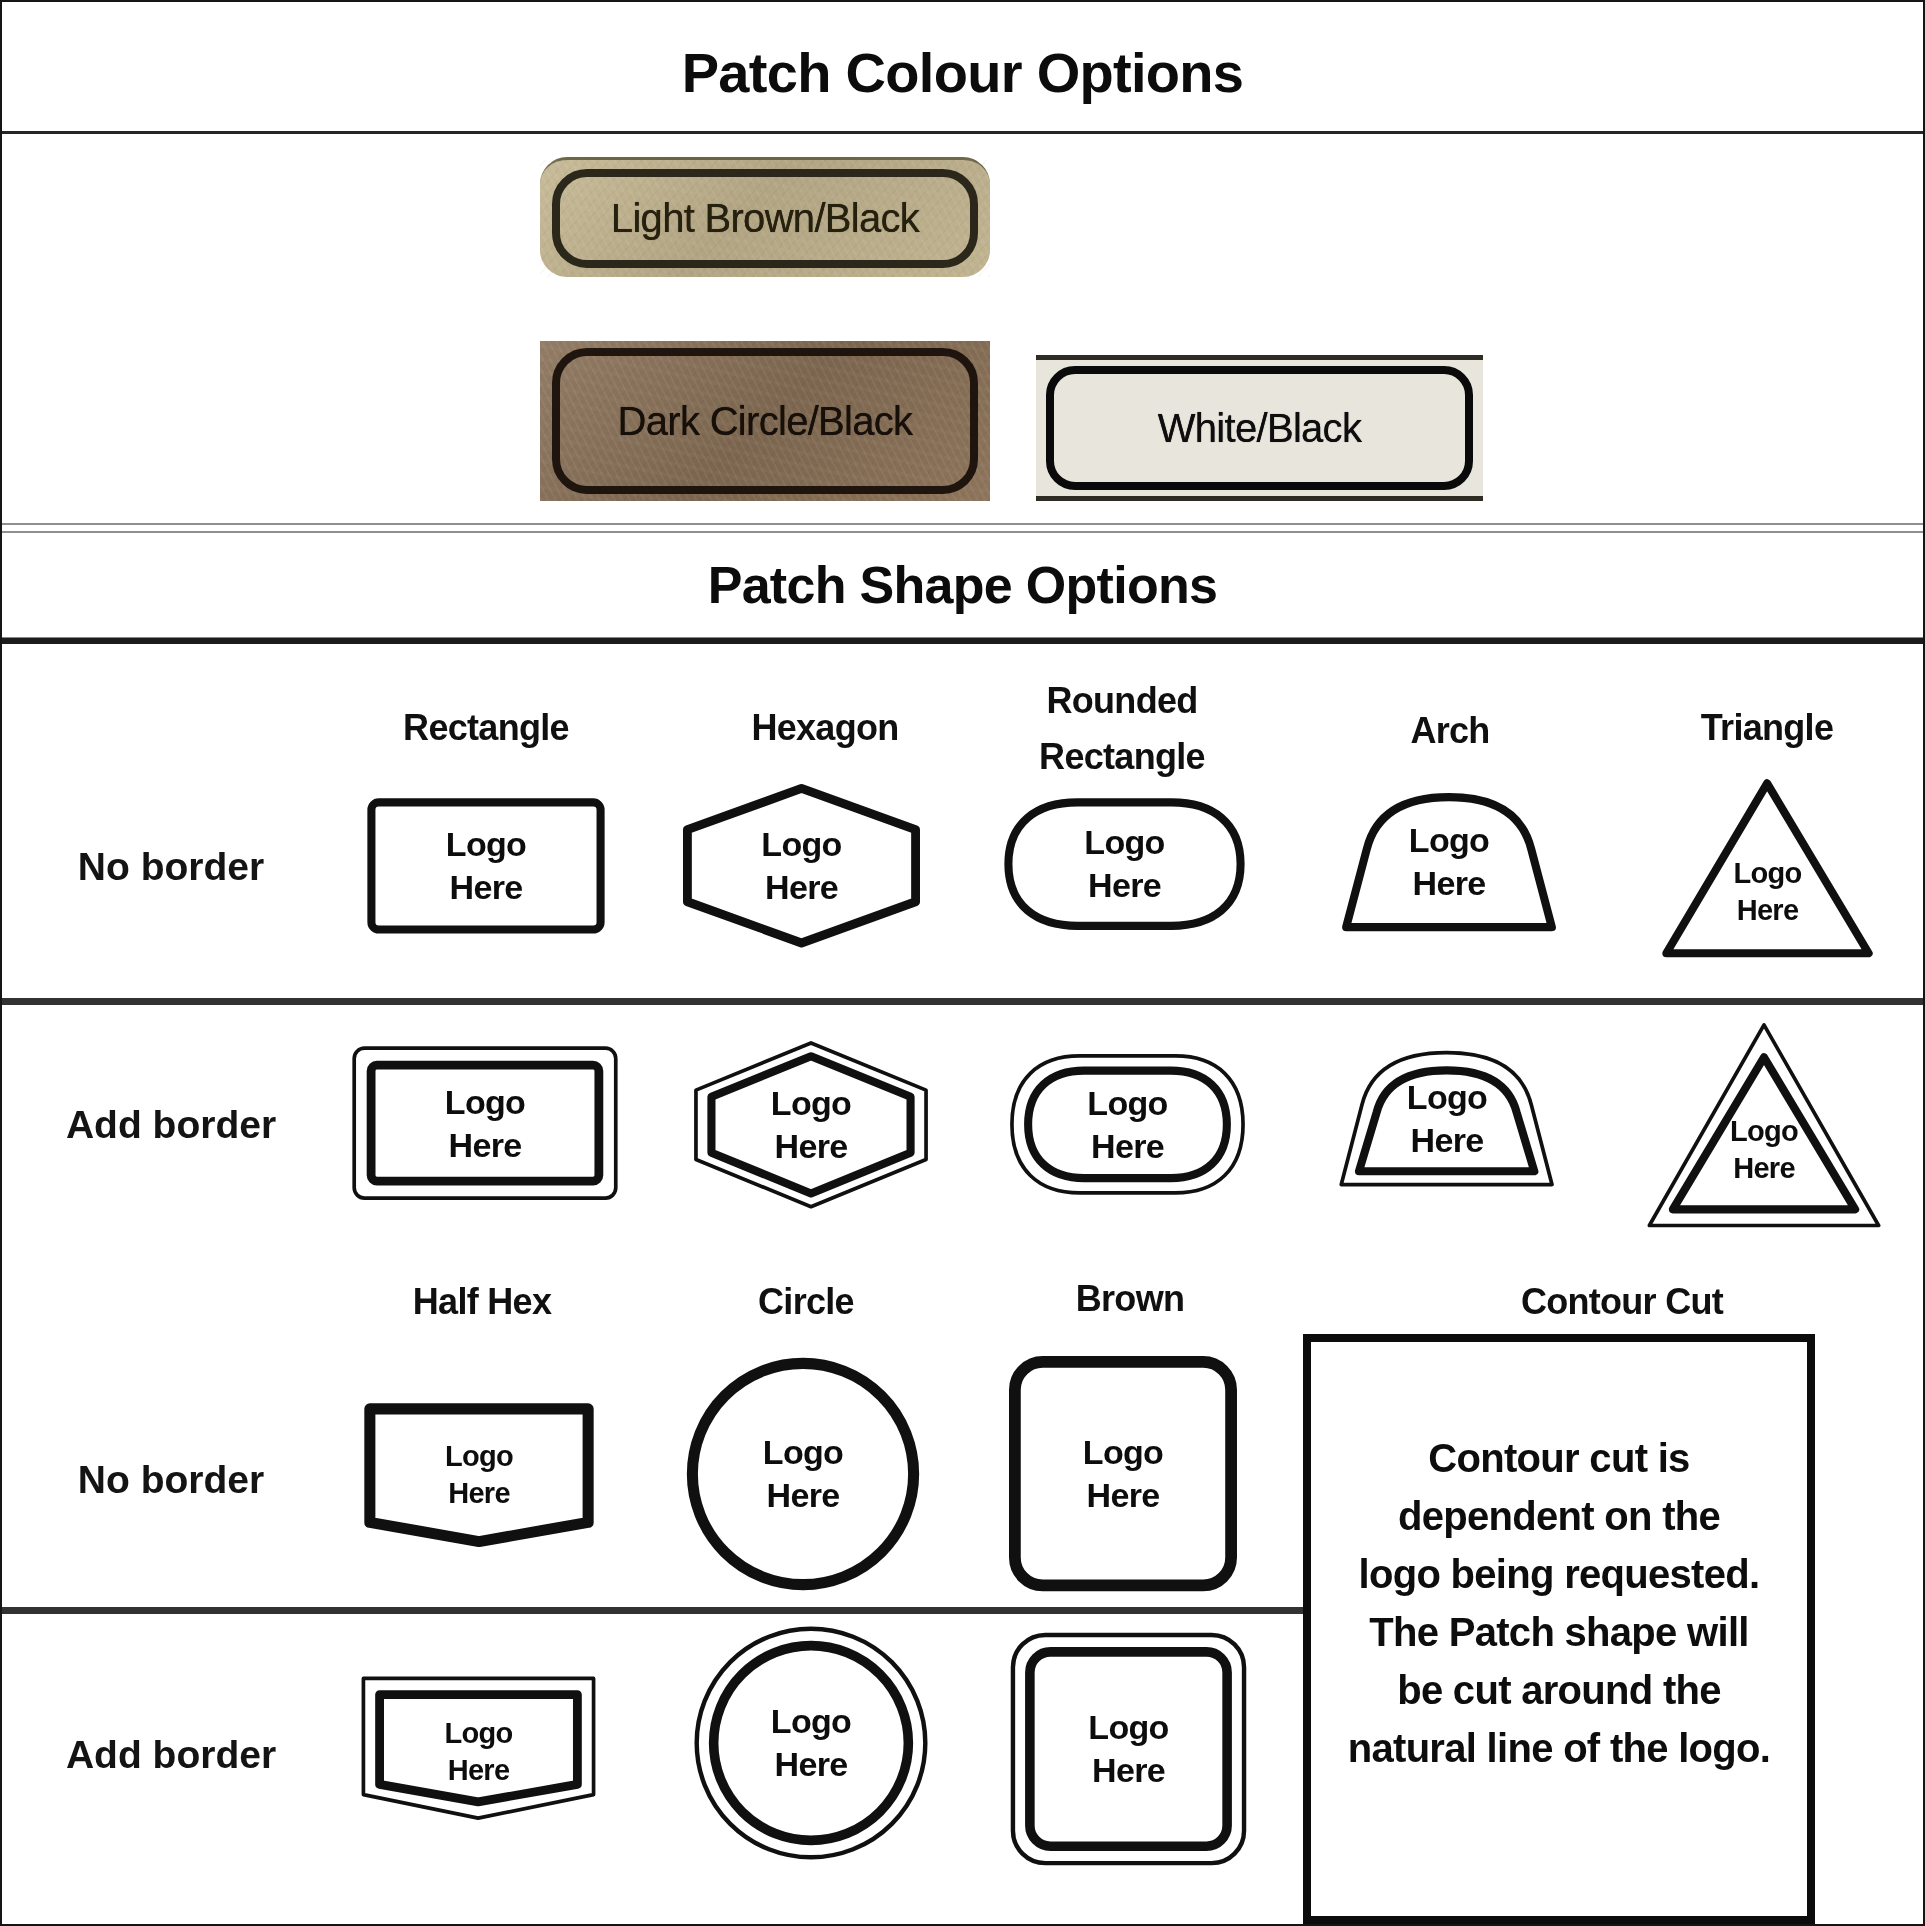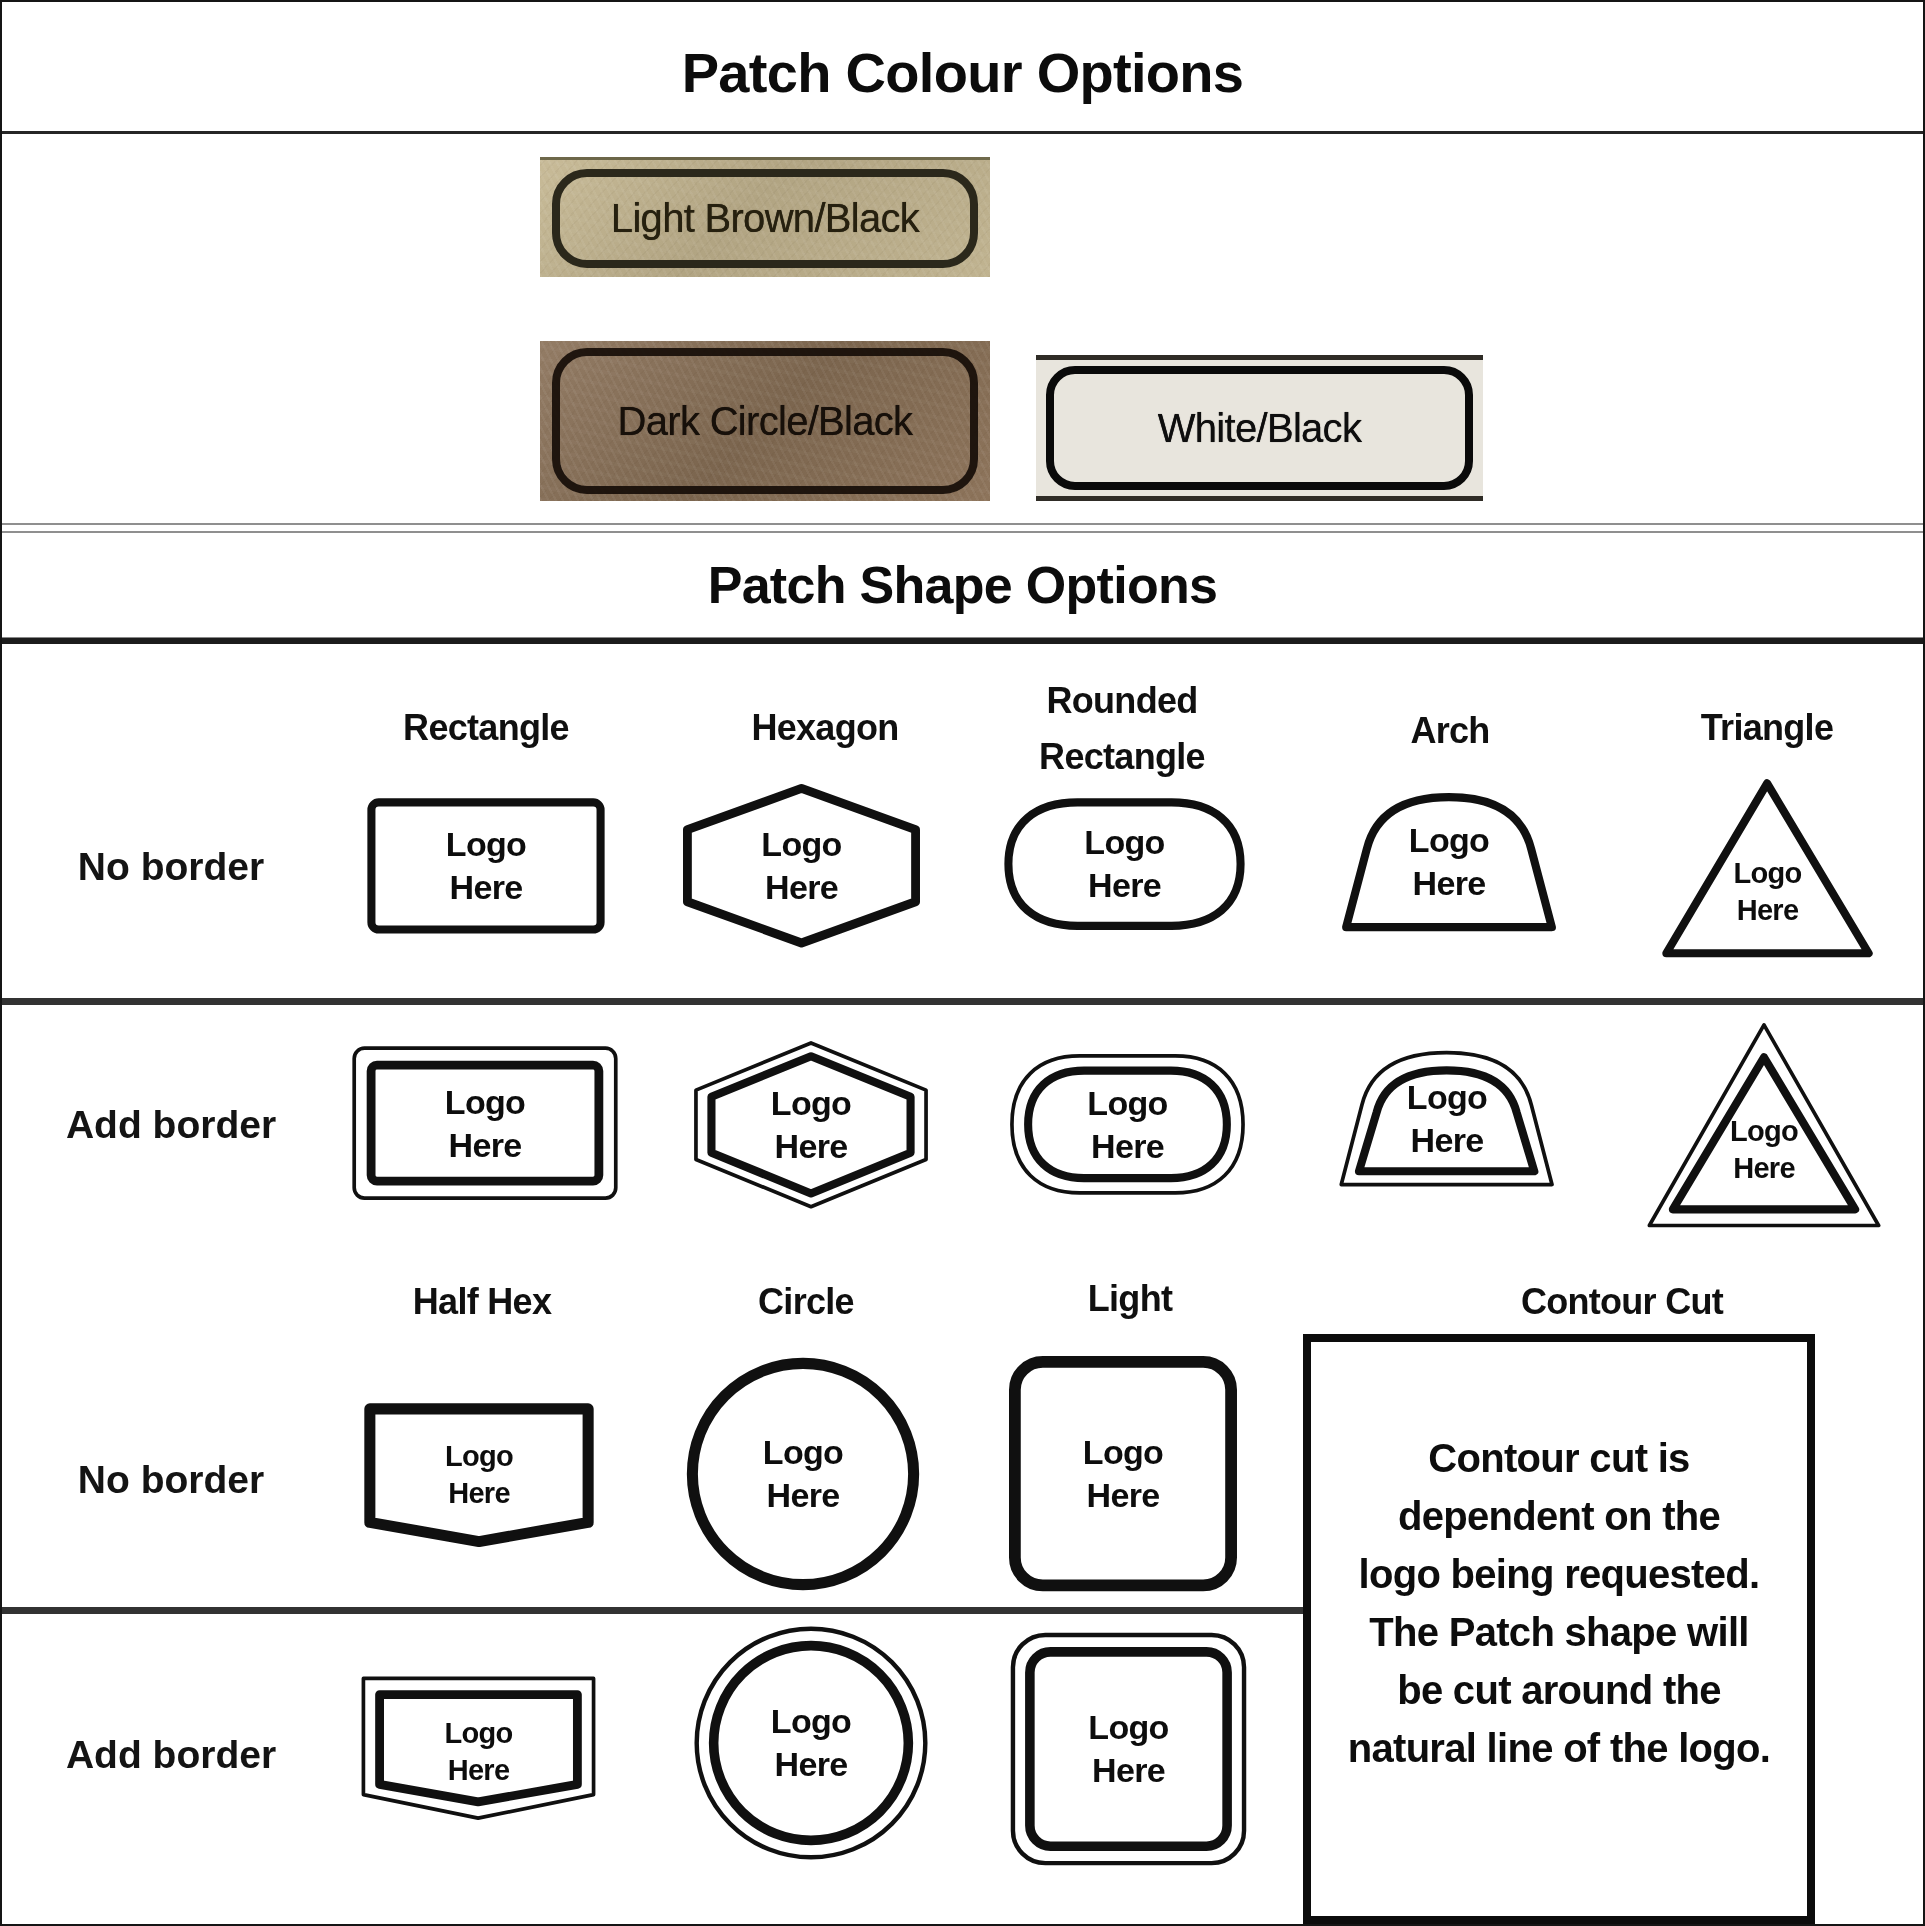--- a/index.html
+++ b/index.html
@@ -38,21 +38,21 @@
   }
   .leather::before{
     content:"";position:absolute;inset:0;pointer-events:none;opacity:.35;
     background:
       repeating-linear-gradient(63deg,rgba(255,255,255,.14) 0 2.2px,rgba(0,0,0,0) 2.2px 6.6px),
       repeating-linear-gradient(-48deg,rgba(60,40,20,.10) 0 1.5px,rgba(0,0,0,0) 1.5px 8px),
       repeating-linear-gradient(12deg,rgba(255,255,255,.08) 0 3.7px,rgba(0,0,0,0) 3.7px 12.5px);
   }
   .sw1{left:538px;top:155px;width:450px;height:120px;
        background:linear-gradient(135deg,#c8bb98 0%,#b1a482 45%,#c0b390 100%);
-       border-top:3.7px solid rgba(45,45,20,.55);}
+       border-top:3.7px solid rgba(45,45,20,.55);border-radius:27px;}
   .sw1 .frame{left:11.8px;right:11.8px;top:8.8px;bottom:8.8px;border:8px solid #2b281b;border-radius:35px;}
   .sw1 .lbl{color:#26200f;}
   .sw2{left:1034px;top:156px;width:447px;height:152px;
        background:linear-gradient(135deg,#cb9160 0%,#b87a49 55%,#c68a58 100%);}
   .sw2 .frame{left:9.6px;right:9.6px;top:7.4px;bottom:7.4px;border:8px solid #241307;border-radius:32px;}
   .sw2 .lbl{color:#1f1206;}
   .sw3{left:538px;top:339px;width:450px;height:160px;
        background:linear-gradient(135deg,#937c65 0%,#7b654e 50%,#8d745b 100%);}
   .sw3 .frame{left:11.8px;right:11.8px;top:7.4px;bottom:7.4px;border:8px solid rgba(22,13,8,.92);border-radius:35px;}
   .sw3 .lbl{color:#17100a;}
@@ -220,21 +220,21 @@
     <svg viewBox="0 0 332 291">
       <polygon points="166,8 322,281 10,281" fill="#fff" stroke="#101010" stroke-width="5" stroke-linejoin="round"></polygon>
       <polygon points="166,52 290,259 42,259" fill="#fff" stroke="#101010" stroke-width="11" stroke-linejoin="round"></polygon>
     </svg>
     <div class="logo small low">Logo
 Here</div>
   </div>
 
   <div class="hdr" style="left:480px;top:1272px">Half Hex</div>
   <div class="hdr" style="left:804px;top:1272px">Circle</div>
-  <div class="hdr" style="left:1128px;top:1269px">Light</div>
+  <div class="hdr" style="left:1128px;top:1269px">Brown</div>
   <div class="hdr" style="left:1620px;top:1272px">Contour Cut</div>
 
   <div class="rowlbl" style="left:169px;top:1456px">No border</div>
 
   <div class="shape g2nb-halfhex">
     <svg viewBox="0 0 320 203">
       <polygon points="12,12 308,12 308,166 160,192 12,166" fill="#fff" stroke="#101010" stroke-width="15" stroke-linejoin="round"></polygon>
     </svg>
     <div class="logo small">Logo
 Here</div>

